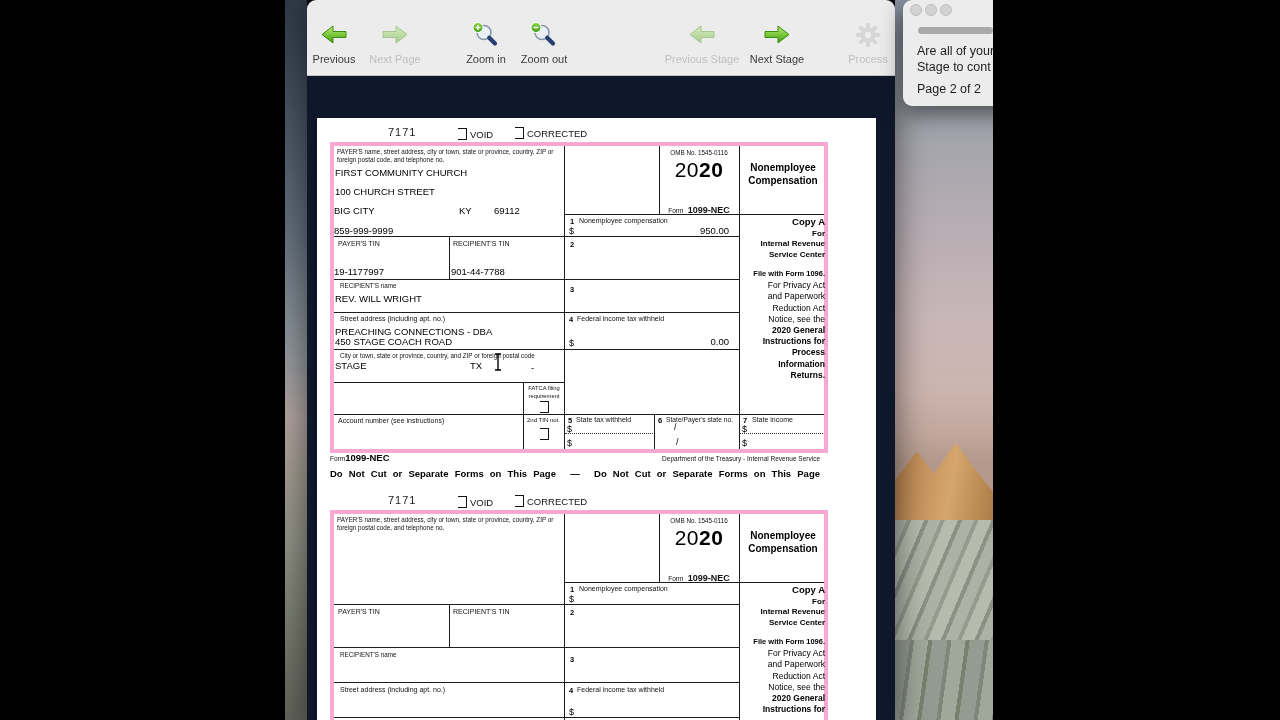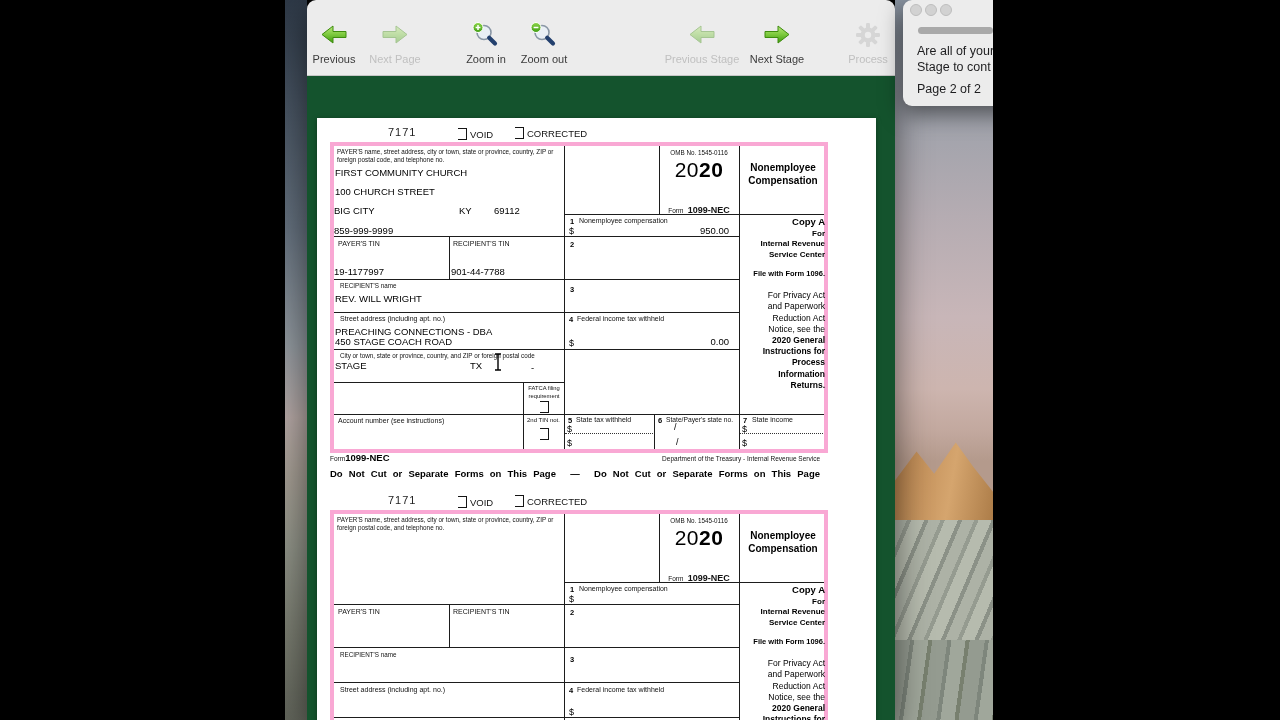--- a/index.html
+++ b/index.html
@@ -29,21 +29,21 @@
   #tl-yellow{left:24px;background:#febc2e;}
   #tl-green{left:39px;background:#28c840;}
   #win-title{left:0;top:1px;width:100%;text-align:center;font-size:13px;font-weight:bold;color:#2f2f2f;}
   #toolbar{left:0;top:20px;width:100%;height:55px;border-bottom:1px solid #c6c6c6;}
   .tool{position:absolute;top:2px;width:76px;text-align:center;cursor:default;}
   .tool .ticon{display:block;height:30px;}
   .tool .tlabel{display:block;font-size:11px;color:#3b3b3b;margin-top:1px;}
   .tool.disabled .tlabel{color:#c0c0c0;}
   .tool.disabled .ticon{opacity:.4;}
   
-  #docarea{left:0;top:76px;width:588px;height:644px;background:#14532d;}
+  #docarea{left:0;top:76px;width:588px;height:644px;background:#0f172a;}
   #page{left:10px;top:42px;width:559px;height:640px;background:#fff;
     box-shadow:0 1px 5px rgba(0,0,0,.35);overflow:hidden;}
   
   .fc{position:absolute;left:0;width:559px;height:400px;color:#111;}
   .fc1{top:0;}
   .fc2{top:368px;}
   .fnum{font-size:11px;letter-spacing:1px;color:#222;}
   .hlabel{font-size:9.5px;color:#111;}
   .cb{position:absolute;width:8px;height:10px;border-top:1.5px solid #151515;
       border-right:1.5px solid #151515;border-bottom:1.5px solid #151515;}
@@ -61,21 +61,21 @@
   .omb{position:absolute;left:325px;width:80px;text-align:center;}
   .year{font-size:21px;letter-spacing:.5px;color:#000;}
   .ya{font-weight:400;} .yb{font-weight:800;}
   .necTitle{position:absolute;left:407px;top:16px;width:84px;text-align:center;
     font-weight:bold;font-size:10px;line-height:1.25;color:#000;}
   .copyA{position:absolute;left:397px;top:70px;width:94px;text-align:right;line-height:1.32;color:#000;}
   .ca0{font-size:9.5px;font-weight:bold;}
   .cab{font-size:8px;font-weight:bold;}
   .caf{font-size:7.5px;font-weight:bold;margin-top:9px;}
   .car{font-size:8.5px;}
-  .carF{margin-top:11px;}
+  .carF{margin-top:1px;}
   .cag{font-size:8.5px;font-weight:bold;}
   
   #footer{position:absolute;left:13px;top:329px;width:490px;}
   #footer .row1{display:flex;justify-content:space-between;align-items:baseline;}
   #footer .row2{display:flex;justify-content:space-between;font-size:9.5px;font-weight:bold;
     word-spacing:3.5px;margin-top:3px;color:#000;}
   .fsmall{font-size:6.5px;color:#111;}
   .fbold{font-size:9.5px;font-weight:bold;color:#000;}
   
   #ibeam{left:176px;top:235px;width:10px;height:18px;z-index:5;}

